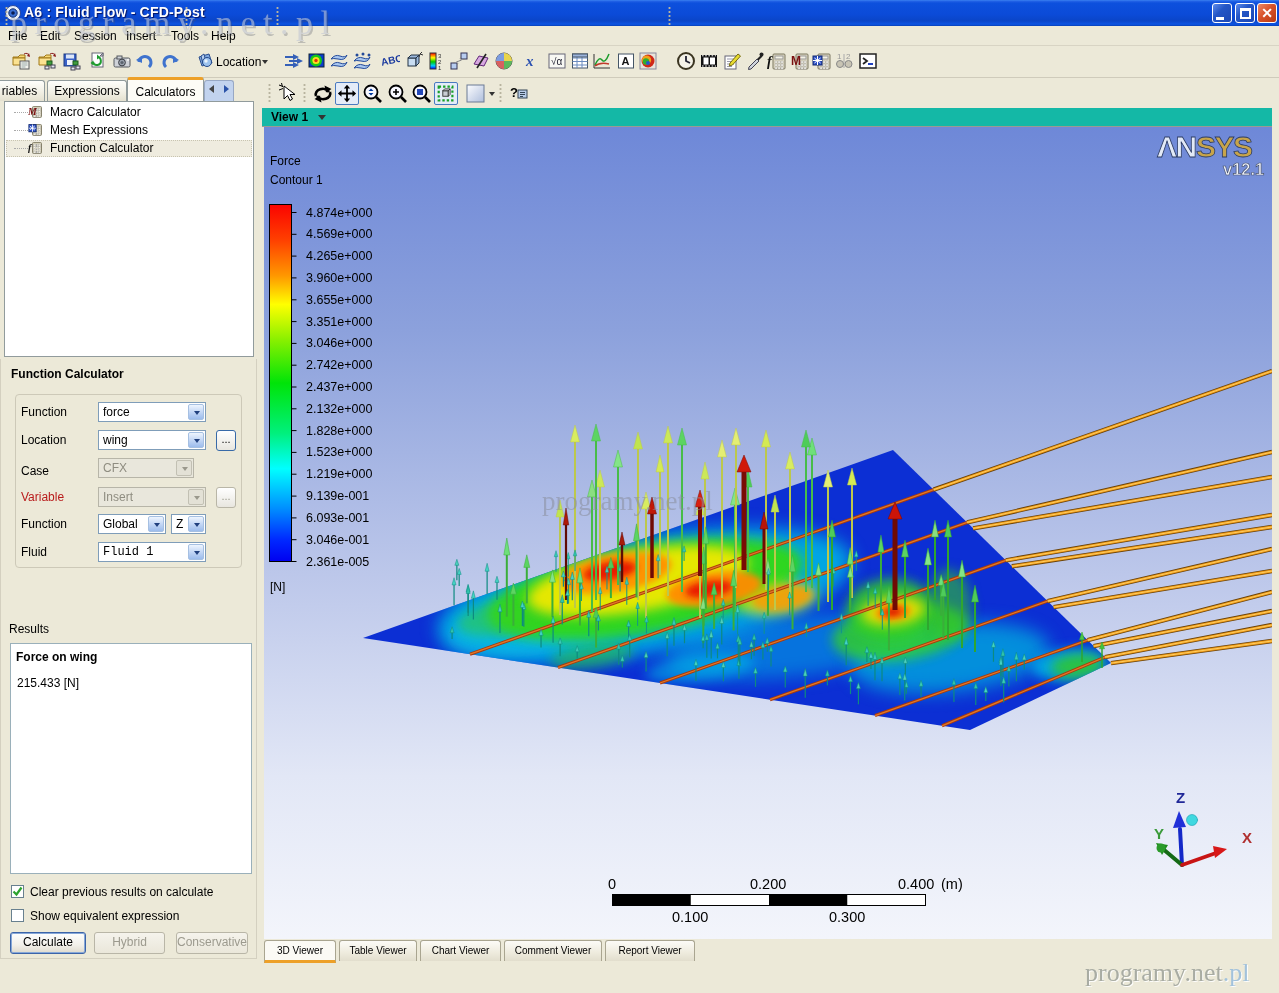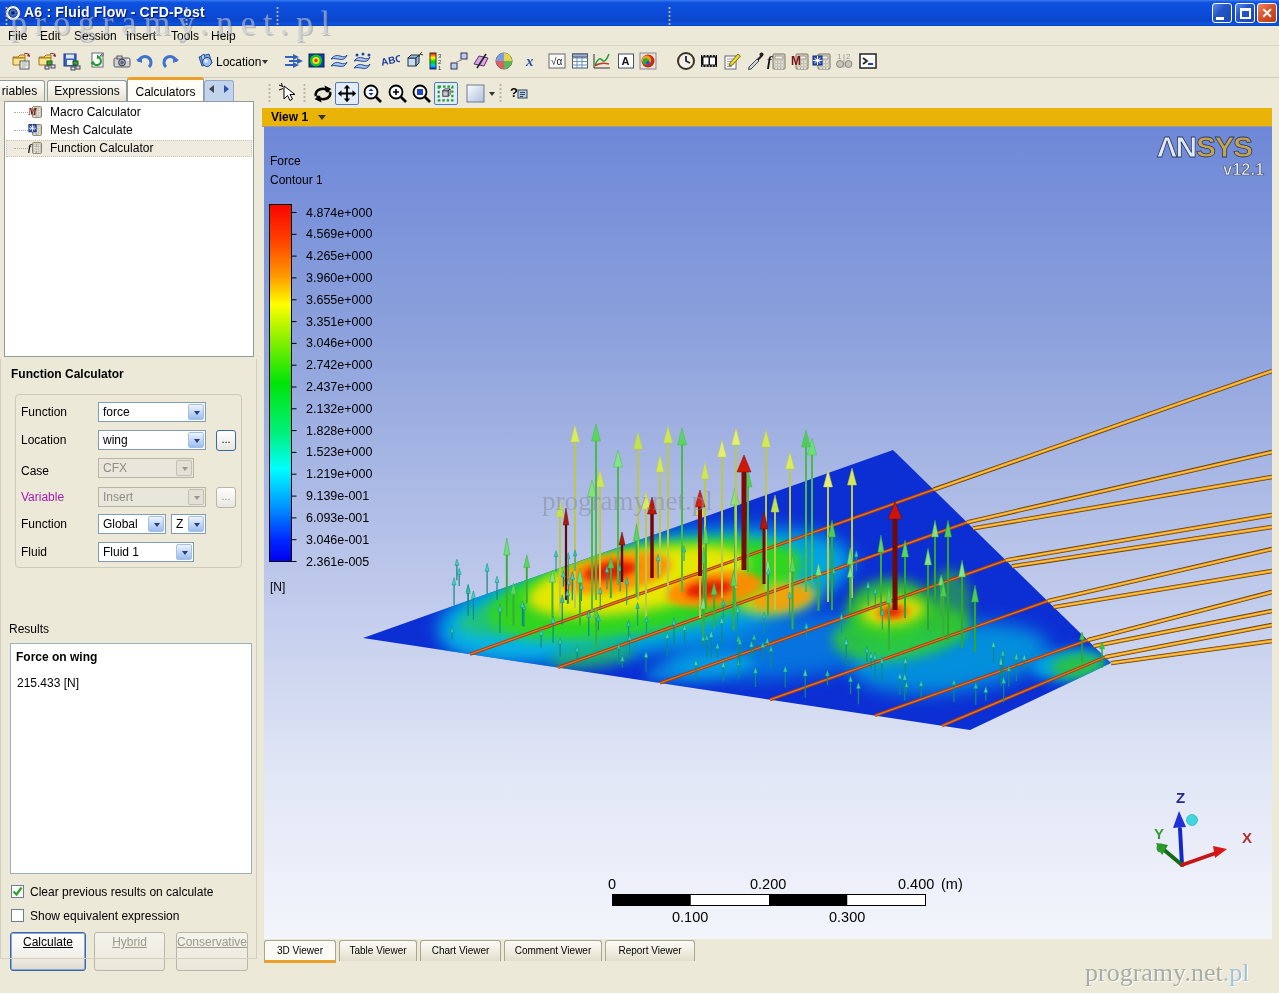--- a/index.html
+++ b/index.html
@@ -26,25 +26,25 @@
 
 .combo{position:absolute;height:20px;background:#fff;border:1px solid #7f9db9;font-size:12px;}
 .combo .tx{position:absolute;left:4px;top:2px;}
 .cbtn{position:absolute;right:1px;top:1px;width:16px;height:16px;
  background:linear-gradient(180deg,#eef5fe 0%,#c8daf6 45%,#9cbcec 100%);border:1px solid #a6c0e2;border-radius:2px;}
 .cbtn:after{content:"";position:absolute;left:4.5px;top:6px;border-left:3.5px solid transparent;border-right:3.5px solid transparent;border-top:4.5px solid #20407e;}
 .combo.dis{background:#e9e7dc;border-color:#b7b5a8;color:#8f8d81;}
 .combo.dis .cbtn{background:#e3e1d6;border-color:#c2c0b3;}
 .combo.dis .cbtn:after{border-top-color:#9a988c;}
 .flabel{position:absolute;font-size:12px;color:#000;}
-.flabel.dis{color:#a21caf;}
+.flabel.dis{color:#b91c1c;}
 .dots{position:absolute;width:20px;height:21px;border:1px solid #7c94ad;border-radius:3px;background:linear-gradient(180deg,#fff,#e8e6df);font-size:11px;text-align:center;line-height:17px;}
-.btn{position:absolute;height:39px;border:1px solid #8da0ad;border-radius:3px;
+.btn{position:absolute;height:22px;border:1px solid #8da0ad;border-radius:3px;
  background:linear-gradient(180deg,#fefefe 0%,#f2f0ea 60%,#dedacd 100%);
- font-size:12px;text-align:center;font-family:"Liberation Sans",sans-serif;text-decoration:underline;}
+ font-size:12px;text-align:center;font-family:"Liberation Sans",sans-serif;}
 .btn.dis{color:#9c9a8e;background:linear-gradient(180deg,#f5f3ec,#eae7da);border-color:#b9b6a7;}
 .cb{position:absolute;width:13px;height:13px;background:#fff;border:1px solid #68808f;}
 
 .btab{position:absolute;top:940px;height:21px;font-size:10px;color:#000;text-align:center;
  border:1px solid #a9a590;border-bottom:none;border-radius:3px 3px 0 0;
  background:linear-gradient(180deg,#fcfbf7 0%,#efecdf 55%,#e2decd 100%);}
 .wm{position:absolute;color:#8a8fa0;opacity:.55;font-family:"Liberation Serif",serif;}
 </style></head>
 <body>
 <svg width="0" height="0">
@@ -769,21 +769,21 @@
     <rect x="9.1" y="6.6" width="1.8" height="1.8" fill="#f6f4ea" stroke="#999" stroke-width=".3"></rect>
     <rect x="11.7" y="6.6" width="1.8" height="1.8" fill="#f6f4ea" stroke="#999" stroke-width=".3"></rect>
     <rect x="6.5" y="9.2" width="1.8" height="1.8" fill="#f6f4ea" stroke="#999" stroke-width=".3"></rect>
     <rect x="9.1" y="9.2" width="1.8" height="1.8" fill="#f6f4ea" stroke="#999" stroke-width=".3"></rect>
     <rect x="11.7" y="9.2" width="1.8" height="1.8" fill="#f6f4ea" stroke="#999" stroke-width=".3"></rect>
     <rect x="6.5" y="11.8" width="1.8" height="1.8" fill="#f6f4ea" stroke="#999" stroke-width=".3"></rect>
     <rect x="9.1" y="11.8" width="1.8" height="1.8" fill="#f6f4ea" stroke="#999" stroke-width=".3"></rect>
     <rect x="11.7" y="11.8" width="1.8" height="1.8" fill="#f6f4ea" stroke="#999" stroke-width=".3"></rect>
     <rect x="1" y="2" width="8" height="8" fill="#2c50c8" stroke="#122a70"></rect>
     <path d="M2 3.5 l5.5 4.5 M7.5 3.5 l-5.5 4.5 M1 6 h8 M5 2 v8" stroke="#fff" stroke-width=".9"></path>
-  </svg><div class="abs" style="left:50px;top:123px;font-size:12px;">Mesh Calculate</div><div class="abs" style="left:14px;top:148px;width:14px;border-top:1px dotted #aaa"></div><svg class="abs" style="left:28px;top:140px" width="18" height="16" viewBox="0 0 20 16">
+  </svg><div class="abs" style="left:50px;top:123px;font-size:12px;">Mesh Expressions</div><div class="abs" style="left:14px;top:148px;width:14px;border-top:1px dotted #aaa"></div><svg class="abs" style="left:28px;top:140px" width="18" height="16" viewBox="0 0 20 16">
     <rect x="5" y="2" width="10" height="12" rx="1" fill="#ded9c2" stroke="#7a7660"></rect>
     <rect x="6.5" y="4.0" width="1.8" height="1.8" fill="#f6f4ea" stroke="#999" stroke-width=".3"></rect>
     <rect x="9.1" y="4.0" width="1.8" height="1.8" fill="#f6f4ea" stroke="#999" stroke-width=".3"></rect>
     <rect x="11.7" y="4.0" width="1.8" height="1.8" fill="#f6f4ea" stroke="#999" stroke-width=".3"></rect>
     <rect x="6.5" y="6.6" width="1.8" height="1.8" fill="#f6f4ea" stroke="#999" stroke-width=".3"></rect>
     <rect x="9.1" y="6.6" width="1.8" height="1.8" fill="#f6f4ea" stroke="#999" stroke-width=".3"></rect>
     <rect x="11.7" y="6.6" width="1.8" height="1.8" fill="#f6f4ea" stroke="#999" stroke-width=".3"></rect>
     <rect x="6.5" y="9.2" width="1.8" height="1.8" fill="#f6f4ea" stroke="#999" stroke-width=".3"></rect>
     <rect x="9.1" y="9.2" width="1.8" height="1.8" fill="#f6f4ea" stroke="#999" stroke-width=".3"></rect>
     <rect x="11.7" y="9.2" width="1.8" height="1.8" fill="#f6f4ea" stroke="#999" stroke-width=".3"></rect>
@@ -802,21 +802,21 @@
     <span class="cbtn"></span>
   </div><div class="flabel dis" style="left:21px;top:490px">Variable</div><div class="combo dis abs" style="left:98px;top:487px;width:108px;">
     <span class="tx">Insert</span>
     <span class="cbtn"></span>
   </div><div class="dots" style="left:216px;top:430px;border-color:#386aa8;">...</div><div class="dots" style="left:216px;top:487px;color:#9a988c;border-color:#b9b6a7;">...</div><div class="flabel" style="left:21px;top:517px">Function</div><div class="combo abs" style="left:98px;top:514px;width:68px;">
     <span class="tx">Global</span>
     <span class="cbtn"></span>
   </div><div class="combo abs" style="left:171px;top:514px;width:35px;">
     <span class="tx">Z</span>
     <span class="cbtn"></span>
-  </div><div class="flabel" style="left:21px;top:545px">Fluid</div><div class="combo abs" style="left:98px;top:542px;width:96px;">
+  </div><div class="flabel" style="left:21px;top:545px">Fluid</div><div class="combo abs" style="left:98px;top:542px;width:108px;font-family:Liberation Mono, monospace;">
     <span class="tx">Fluid 1</span>
     <span class="cbtn"></span>
   </div><div class="abs" style="left:9px;top:622px;font-size:12px;">Results</div><div class="abs" style="left:10px;top:643px;width:242px;height:231px;background:#fff;border:1px solid #9ab0ba;"></div><div class="abs" style="left:16px;top:650px;font-size:12px;font-weight:bold;">Force on wing</div><div class="abs" style="left:17px;top:676px;font-size:12px;">215.433 [N]</div><div class="cb" style="left:11px;top:885px;">
     <svg width="11" height="11" style="position:absolute;left:0;top:0">
       <path d="M1.5 5.5 l3 3 5-7" stroke="#2da22d" stroke-width="2.2" fill="none"></path>
     </svg>
   </div><div class="abs" style="left:30px;top:885px;font-size:12px;">Clear previous results on calculate</div><div class="cb" style="left:11px;top:909px;"></div><div class="abs" style="left:30px;top:909px;font-size:12px;">Show equivalent expression</div><div class="btn" style="left:10px;top:932px;width:76px;line-height:19px;border:1px solid #3c64a8;box-shadow:0 0 0 1px #87a8d8 inset;">Calculate</div><div class="btn dis" style="left:94px;top:932px;width:71px;line-height:19px;">Hybrid</div><div class="btn dis" style="left:176px;top:932px;width:72px;line-height:19px;">Conservative</div><div class="abs" style="left:0px;top:359px;width:257px;height:600px;border:1px solid #d4d0c0;border-top:none;"></div><div class="abs" style="left:257px;top:78px;width:7px;height:880px;background:#ece9d8;"></div><div class="abs" style="left:262px;top:78px;width:1017px;height:30px;background:#ece9d8;"></div><div class="grip" style="left:268px;top:83px"></div><svg class="abs" style="left:276px;top:82px;" width="24" height="23" viewBox="0 0 24 23">
     <path d="M8 4 l0 13 3.5-3.5 2.5 5 2.5-1.5 -2.5-4.5 5 0z" fill="#fff" stroke="#000"></path>
     <path d="M3 3 l4 1.5 M3 8 l4-1.5 M5.5 1 l1 4" stroke="#000"></path>
   </svg><div class="grip" style="left:303px;top:83px"></div><svg class="abs" style="left:311px;top:82px;" width="24" height="23" viewBox="0 0 24 23">
@@ -842,15 +842,15 @@
   </svg><svg class="abs" style="left:434px;top:82px;background:#e4ecf8;border:1px solid #4a7ac0;border-radius:2px;" width="24" height="23" viewBox="0 0 24 23">
     <rect x="4" y="4" width="15" height="15" fill="none" stroke="#18a028" stroke-width="2.4" stroke-dasharray="2.6 2.2"></rect>
     <rect x="8.5" y="8.5" width="6" height="6" fill="#c8ccd4" stroke="#333"></rect>
     <path d="M8.5 8.5 l2-2 6 0 -2 2z M14.5 8.5 l2-2 0 6 -2 2z" fill="#e8eaf0" stroke="#333"></path>
   </svg><svg class="abs" style="left:464px;top:82px;" width="24" height="23" viewBox="0 0 24 23">
     <rect x="3" y="3" width="17" height="17" fill="url(#vg1)" stroke="#6a7a94"></rect>
   </svg><div class="abs" style="left:489px;top:92px;border-left:3.5px solid transparent;border-right:3.5px solid transparent;border-top:4px solid #333"></div><div class="grip" style="left:499px;top:83px"></div><svg class="abs" style="left:508px;top:82px;" width="24" height="23" viewBox="0 0 24 23">
     <text x="2" y="15" font-size="13" font-weight="bold" fill="#000">?</text>
     <rect x="10" y="8" width="9" height="8" fill="#b8cce8" stroke="#345"></rect>
     <path d="M12 10.5 h5 M12 12.5 h5 M12 14.5 h3" stroke="#345"></path>
-  </svg><div class="abs" style="left:262px;top:108px;width:1010px;height:19px;background:#eab308;border-bottom:1px solid #9a9a92;">
+  </svg><div class="abs" style="left:262px;top:108px;width:1010px;height:19px;background:#14b8a6;border-bottom:1px solid #9a9a92;">
     <span style="position:absolute;left:9px;top:2px;font-size:12px;font-weight:bold;">View 1</span>
     <span style="position:absolute;left:56px;top:7px;border-left:4px solid transparent;border-right:4px solid transparent;border-top:5px solid #333"></span>
   </div><div class="btab" style="left:264px;width:72px;line-height:19px;background:#fbfaf5;border-bottom:3px solid #eda028;height:23px;">3D Viewer</div><div class="btab" style="left:339px;width:78px;line-height:19px;">Table Viewer</div><div class="btab" style="left:420px;width:81px;line-height:19px;">Chart Viewer</div><div class="btab" style="left:504px;width:98px;line-height:19px;">Comment Viewer</div><div class="btab" style="left:605px;width:90px;line-height:19px;">Report Viewer</div><div class="wm" style="left:10px;top:4px;font-size:34px;letter-spacing:7.5px;color:#c2c7d4;opacity:.6;text-shadow:1.5px 1.5px 0 rgba(80,86,102,0.5);">programy.net.pl</div><div class="wm" style="left:1085px;top:958px;font-size:26px;color:#a2a69e;opacity:.9;text-shadow:1px 1px 0 #fff;">programy.net<span style="color:#9bbedc">.pl</span></div>
 </body></html>

